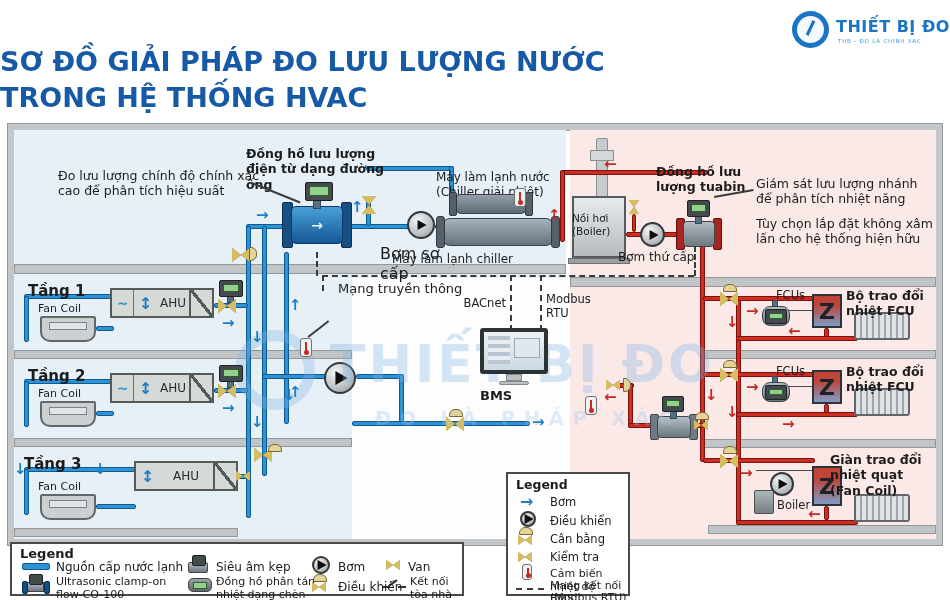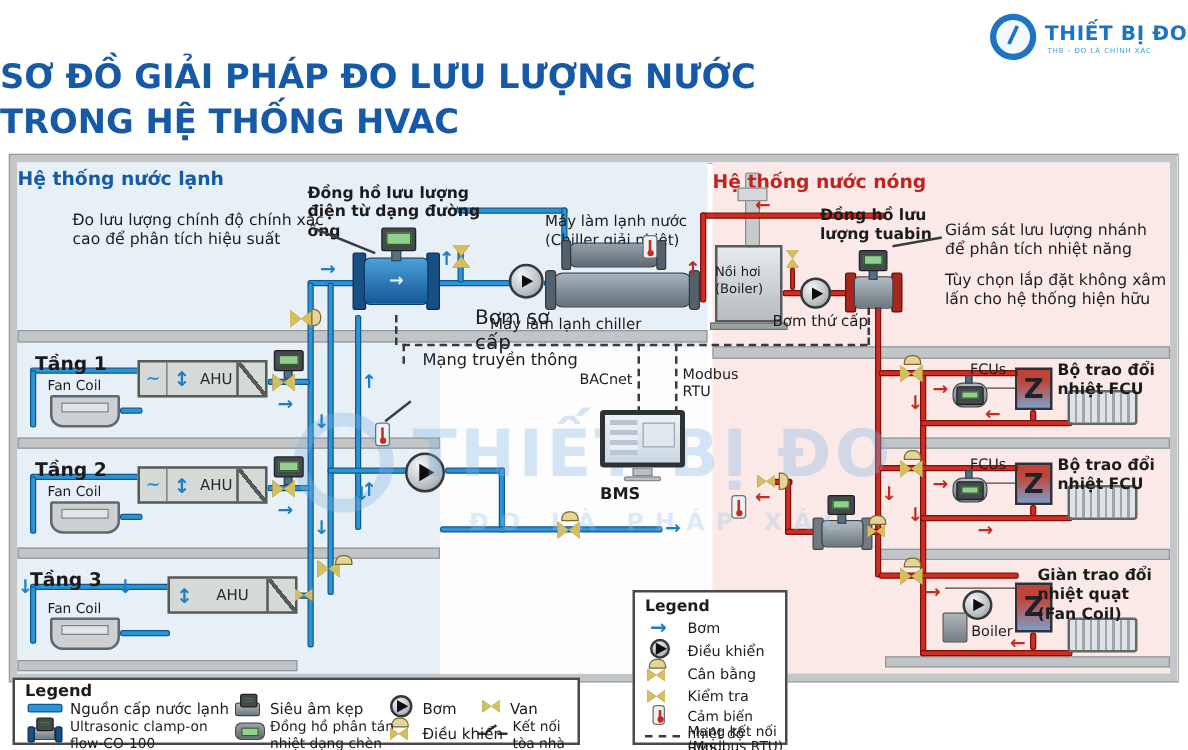--- a/index.html
+++ b/index.html
@@ -78,22 +78,20 @@
   </div>
 
   <div class="lbl b ctr" style="left:0;top:46px;width:950px;font-size:27px;color:#1659a6">SƠ ĐỒ GIẢI PHÁP ĐO LƯU LƯỢNG NƯỚC</div>
   <div class="lbl b ctr" style="left:0;top:82px;width:950px;font-size:27px;color:#1659a6">TRONG HỆ THỐNG HVAC</div>
 
   <div class="abs" style="left:8px;top:124px;width:934px;height:421px;border:6px solid #c4c7c9;box-shadow:inset 0 0 0 1px #95989a,0 0 0 1px #95989a;z-index:1"></div>
   <div class="abs" style="left:14px;top:130px;width:552px;height:409px;background:#e8f0f7;z-index:1"></div>
   <div class="abs" style="left:570px;top:130px;width:366px;height:409px;background:#fbe9e8;z-index:1"></div>
   <div class="abs" style="left:352px;top:278px;width:214px;height:261px;background:#fdfdfe;z-index:1"></div>
 
-  <div class="lbl b ctr" style="left:14px;top:134px;width:552px;font-size:15px;color:#1659a6;z-index:4">Hệ thống nước lạnh</div>
-  <div class="lbl b ctr" style="left:570px;top:136px;width:366px;font-size:15px;color:#c0241f;z-index:4">Hệ thống nước nóng</div>
 
   <div class="slab" style="left:14px;top:264px;width:552px;height:10px"></div>
   <div class="slab" style="left:14px;top:350px;width:338px;height:9px"></div>
   <div class="slab" style="left:14px;top:438px;width:338px;height:9px"></div>
   <div class="slab" style="left:14px;top:528px;width:224px;height:9px"></div>
   <div class="slab" style="left:570px;top:277px;width:366px;height:10px"></div>
   <div class="slab" style="left:702px;top:350px;width:234px;height:9px"></div>
   <div class="slab" style="left:702px;top:439px;width:234px;height:9px"></div>
   <div class="slab" style="left:708px;top:525px;width:228px;height:9px"></div>
 

